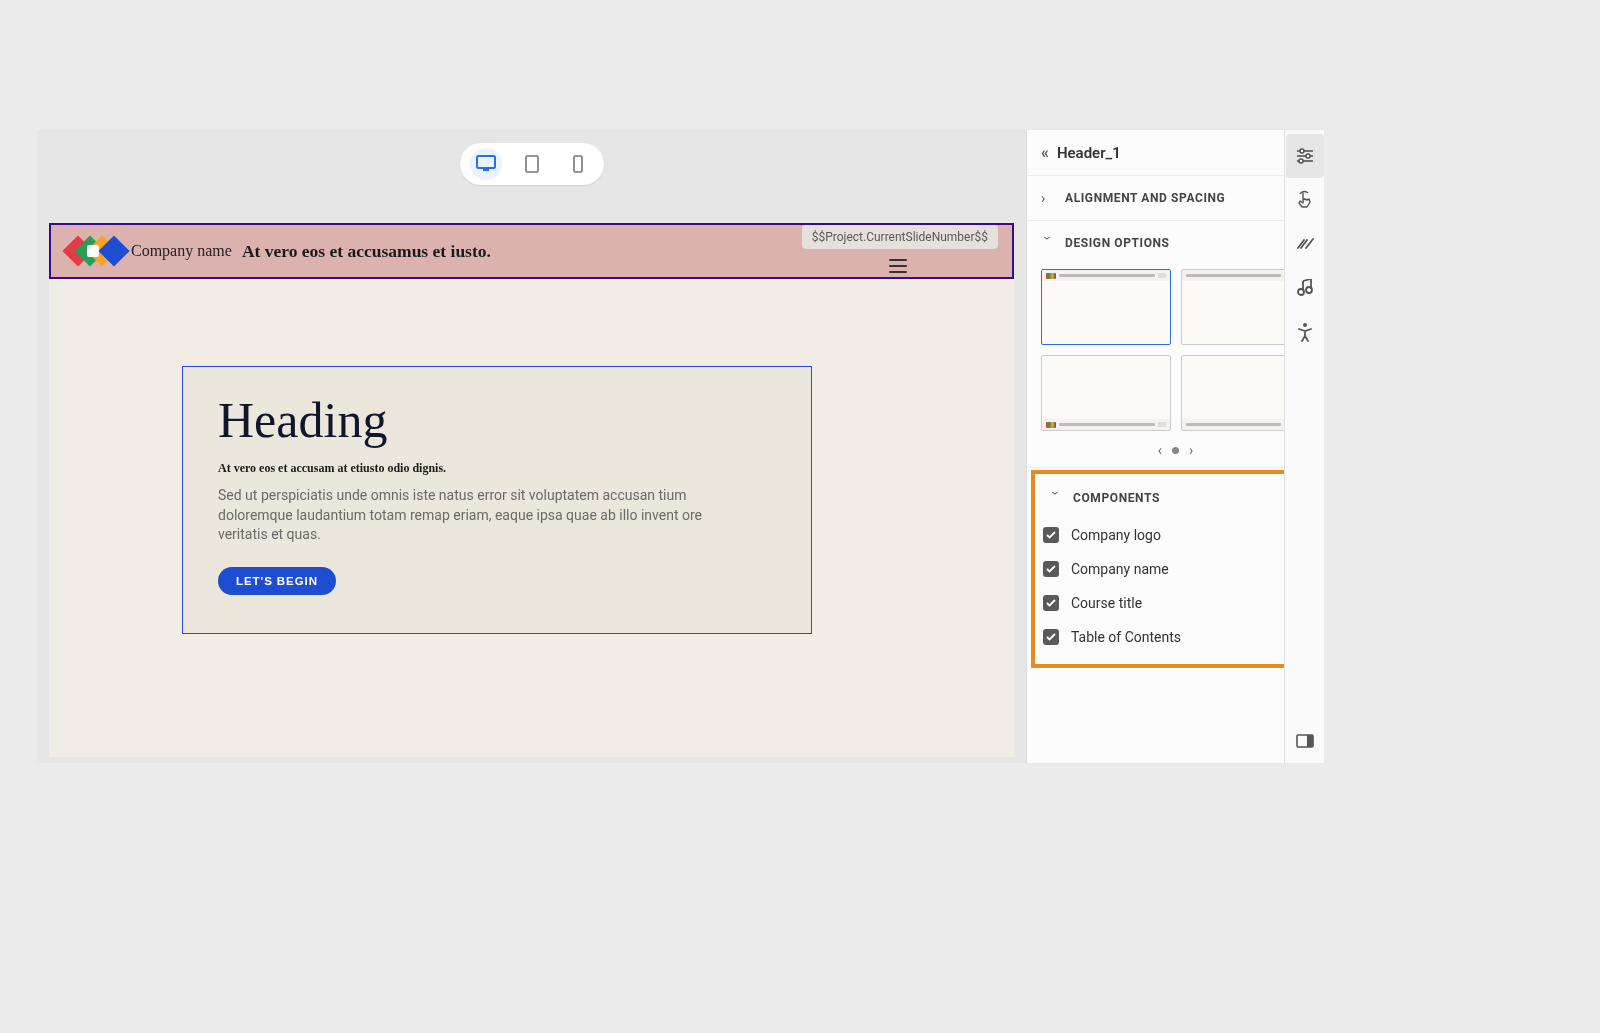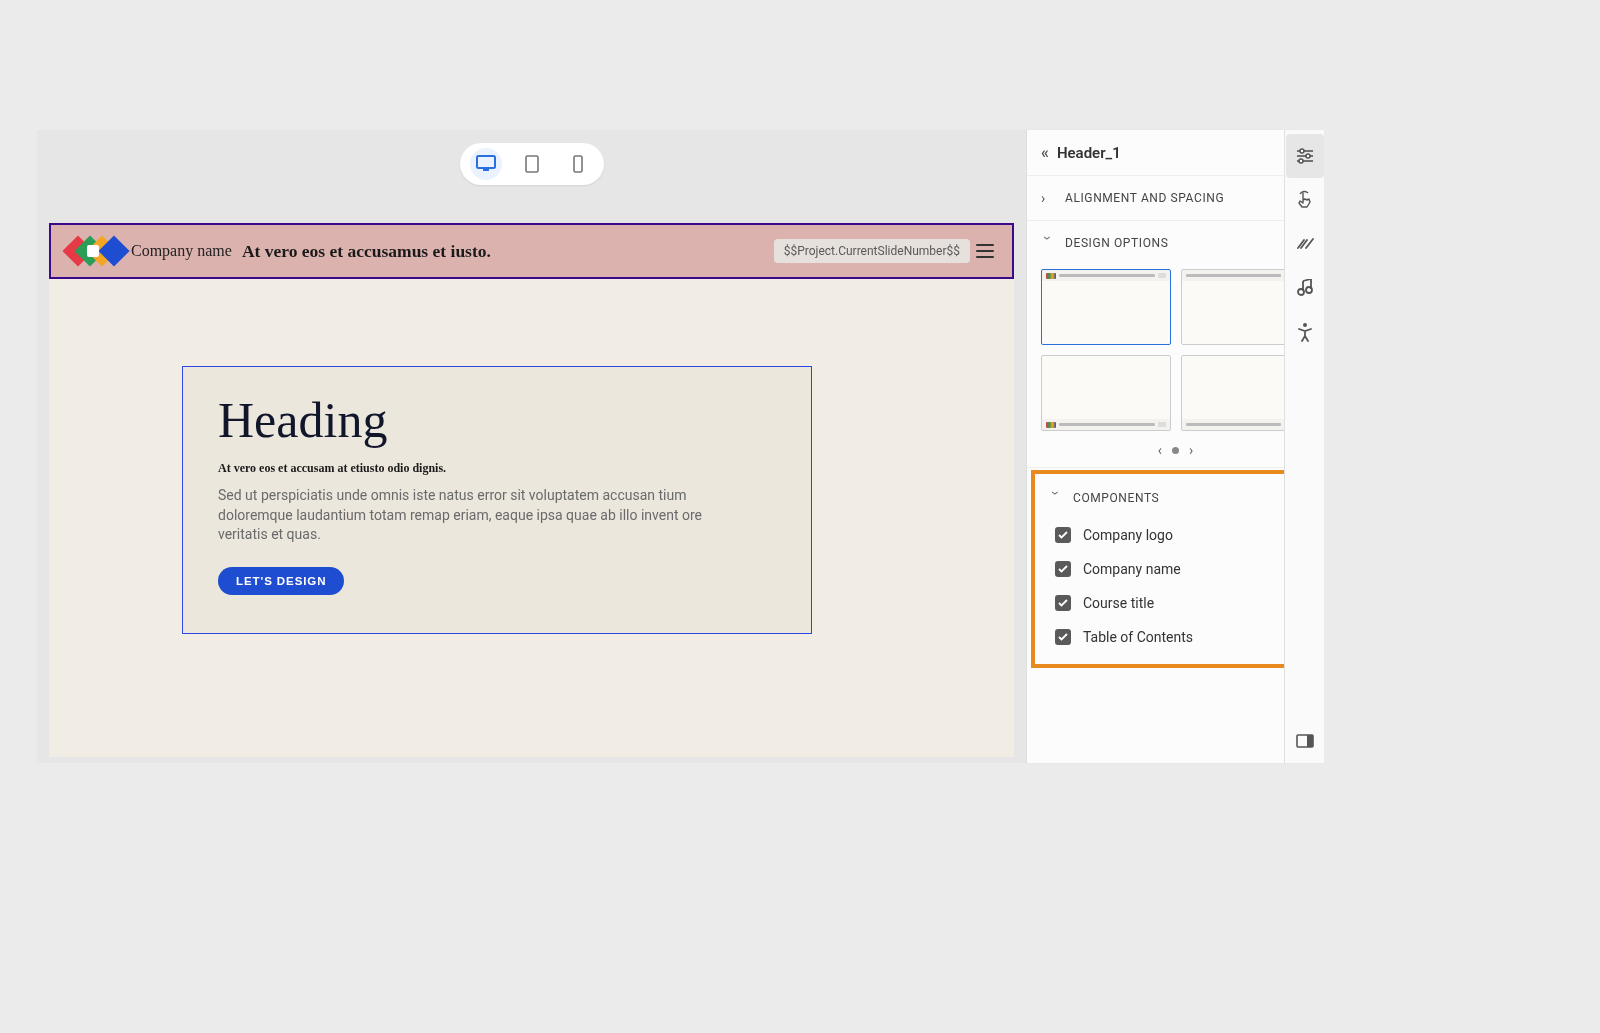--- a/index.html
+++ b/index.html
@@ -71,21 +71,21 @@
     margin-right: 10px;
   }
   .logo .d { position:absolute; width:22px; height:22px; transform:rotate(45deg); top:4px; }
   .logo .d1 { background:#e63946; left:2px; }
   .logo .d2 { background:#2a9d57; left:14px; }
   .logo .d3 { background:#f4a623; left:26px; }
   .logo .d4 { background:#1f4dd1; left:38px; width:22px; height:22px; }
   .logo .c  { position:absolute; width:12px; height:12px; background:#fff; border-radius:2px; left:22px; top:9px; }
   .company-name { font-family: Georgia, "Times New Roman", serif; font-size:16px; color:#222; margin-right:10px; }
   .course-title { font-family: Georgia, "Times New Roman", serif; font-weight:700; font-size:17.5px; color:#1a1a1a; }
-  .header-right { margin-left:auto; display:flex; align-items:center; gap:6px; }
+  .header-right { margin-left:auto; display:flex; align-items:center; gap:6px;flex-direction:column; }
   .slide-num {
     background:#e6e1dc;
     border-radius:4px;
     padding:5px 10px;
     font-size:12px;
     color:#5a5a5a;
   }
   .toc-btn { width:22px; height:22px; display:flex; flex-direction:column; justify-content:center; gap:4px; cursor:pointer; }
   .toc-btn span { display:block; width:18px; height:2px; background:#333; border-radius:1px; }
   
@@ -162,21 +162,21 @@
   .section-header {
     display:flex; align-items:center;
     height:44px;
     padding:0 14px;
     gap:10px;
     cursor:pointer;
   }
   .section-header .chev { width:14px; color:#555; font-size:14px; line-height:1; }
   .section-header .title {
     font-size:12px;
-    font-weight:400;
+    font-weight:700;
     letter-spacing:.05em;
     color:#444;
   }
   .design-grid {
     display:grid;
     grid-template-columns:1fr 1fr;
     gap:10px;
     padding:4px 14px 8px;
   }
   .design-thumb {
@@ -212,21 +212,21 @@
 
   
   .components-outline {
     border:4px solid #e98a1f;
     margin:2px 4px 4px;
     padding:4px 0 10px;
   }
   .components-outline .section-header { height:40px; }
   .check-row {
     display:flex; align-items:center;
-    padding:9px 18px 9px 20px;
+    padding:9px 18px 9px 8px;
     gap:12px;
     cursor:pointer;
   }
   .check-row .cbox {
     width:16px; height:16px;
     border-radius:3px;
     background:#5a5a5a;
     display:flex; align-items:center; justify-content:center;
   }
   .check-row .cbox svg { display:block; }
@@ -300,21 +300,21 @@
               <span></span>
               <span></span>
             </div>
         </div>
       </div>
 
       <div class="content-card">
         <h1>Heading</h1>
         <h3>At vero eos et accusam at etiusto odio dignis.</h3>
         <p>Sed ut perspiciatis unde omnis iste natus error sit voluptatem accusan tium doloremque laudantium totam remap eriam, eaque ipsa quae ab illo invent ore veritatis et quas.</p>
-        <button class="begin-btn">LET'S DESIGN</button>
+        <button class="begin-btn">LET'S BEGIN</button>
       </div>
     </div>
 
   </div>
 
   <div class="props-panel">
     <div class="panel-header">
       <span class="back-icon">«</span>
       <span>Header_1</span>
       <span class="spacer"></span>

